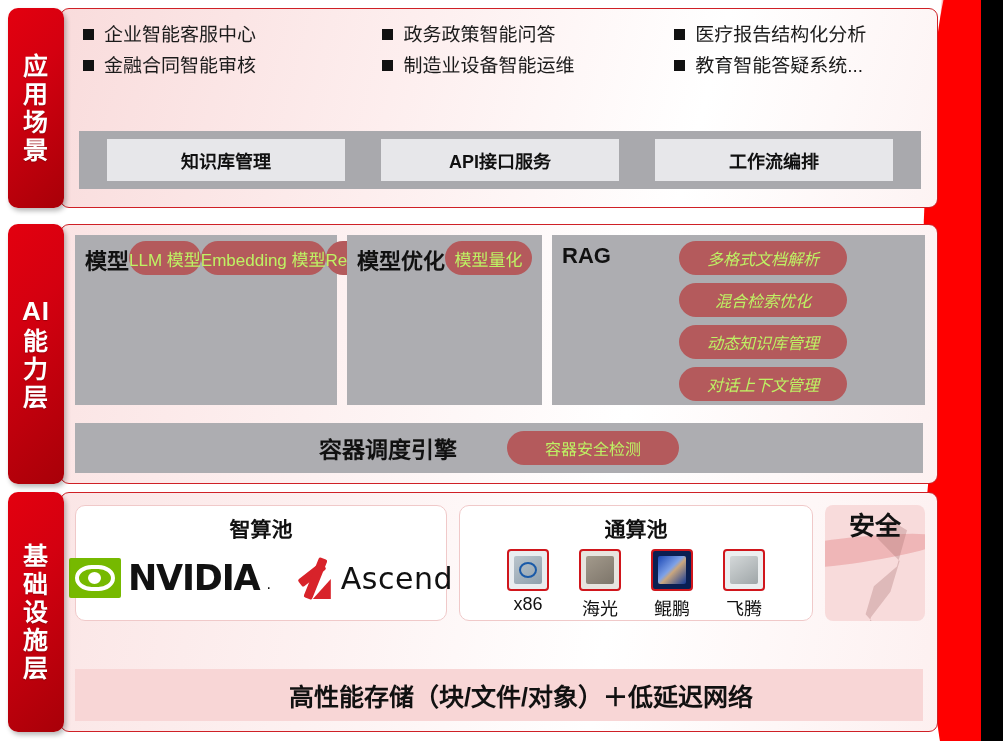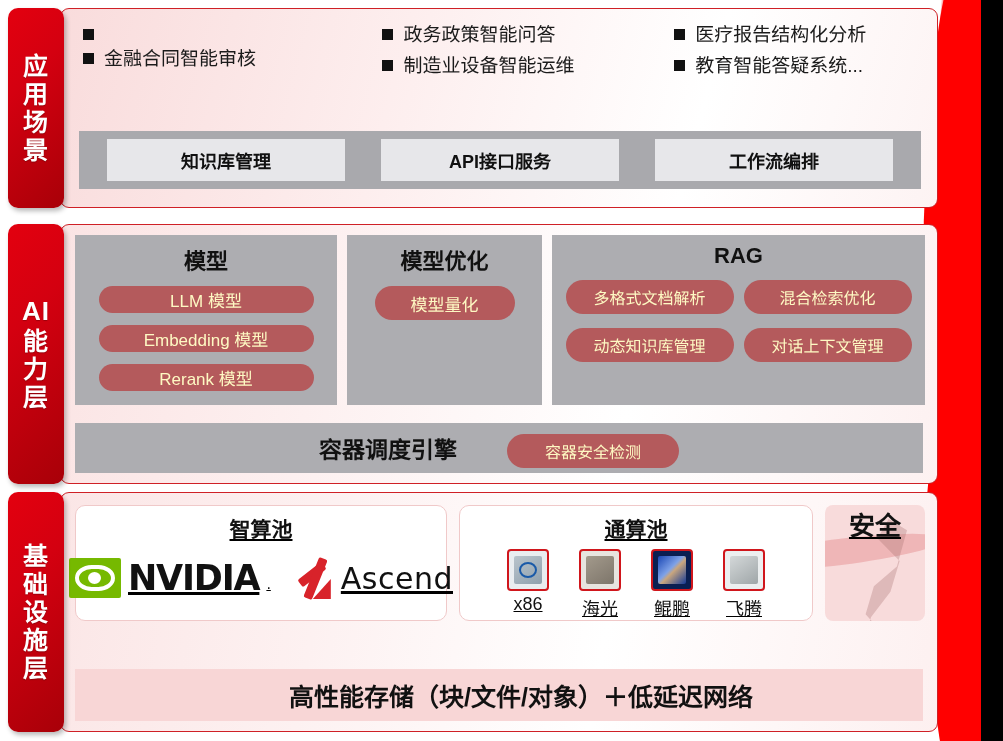--- a/index.html
+++ b/index.html
@@ -93,49 +93,49 @@
     font-size:18px;font-weight:bold;color:#111;white-space:nowrap;
   }
 
   
   #layer-ai{top:224px;width:930px;height:260px;}
   #layer-ai .layer-body{background:linear-gradient(100deg,#fbe4e4 0%,#fdf0f0 30%,#ffffff 65%,#fdf1f1 100%);}
 
   .ai-cols{display:flex;gap:10px;padding:10px 12px 0 14px;height:180px;box-sizing:border-box;}
   .aibox{
     background:#adadb1;
-    display:flex;flex-direction:column;align-items:center;
+    display:flex;flex-direction:row;
     padding:6px 10px 8px;box-sizing:border-box;
   }
   .aibox.models{width:262px;}
   .aibox.optim{width:195px;}
   .aibox.rag{flex:1;}
   .aibox-title{
     font-size:22px;font-weight:bold;color:#111;margin:2px 0 5px;white-space:nowrap;
   }
   .pill{
-    background:#b45a5c;color:#fef9c3;border-radius:999px;
+    background:#b45a5c;color:#bef264;border-radius:999px;
     display:flex;align-items:center;justify-content:center;
-    font-size:17px;white-space:nowrap;margin-top:6px;
+    font-size:17px;white-space:nowrap;
   }
   .models .pill{width:215px;height:34px;margin-bottom:6px;}
   .optim .pill{width:140px;height:34px;margin-bottom:16px;}
-  .rag-grid{display:flex;flex-wrap:wrap;gap:8px 10px;justify-content:center;}
+  .rag-grid{display:flex;flex-wrap:wrap;gap:8px 10px;justify-content:center;font-style:italic;}
   .rag .pill{width:168px;height:34px;font-size:16px;}
 
   .engine-bar{
     position:absolute;left:14px;right:14px;bottom:10px;height:50px;
     background:#adadb1;display:flex;align-items:center;justify-content:center;gap:50px;
   }
   .engine-title{font-size:23px;font-weight:bold;color:#111;}
   .engine-bar .pill{width:172px;height:34px;font-size:16px;}
 
   
   #layer-infra{top:492px;width:930px;height:240px;}
-  #layer-infra .layer-body{background:linear-gradient(100deg,#fbe6e6 0%,#fdf1f1 30%,#ffffff 62%,#fdf0f0 100%);text-decoration:underline;}
+  #layer-infra .layer-body{background:linear-gradient(100deg,#fbe6e6 0%,#fdf1f1 30%,#ffffff 62%,#fdf0f0 100%);}
 
   .infra-top{display:flex;gap:12px;padding:12px 12px 0 14px;height:128px;box-sizing:border-box;}
   .pool{
     background:#fff;border:1px solid #f0c9c9;border-radius:10px;
     display:flex;flex-direction:column;align-items:center;
     padding:4px 8px 6px;box-sizing:border-box;
   }
   .pool.smart{width:372px;}
   .pool.general{flex:1;}
   .pool-title{font-size:21px;font-weight:bold;color:#111;margin:3px 0 4px;}
@@ -233,20 +233,21 @@
       <span class="tab-ch">用</span>
       <span class="tab-ch">场</span>
       <span class="tab-ch">景</span>
     </div>
     <div class="layer-body">
 
       <div class="bullets">
         <div class="bcol c1">
           <div class="bullet">
             <span class="sq"></span>
+            <span>企业智能客服中心</span>
           </div>
           <div class="bullet">
             <span class="sq"></span>
             <span>金融合同智能审核</span>
           </div>
         </div>
         <div class="bcol c2">
           <div class="bullet">
             <span class="sq"></span>
             <span>政务政策智能问答</span>

